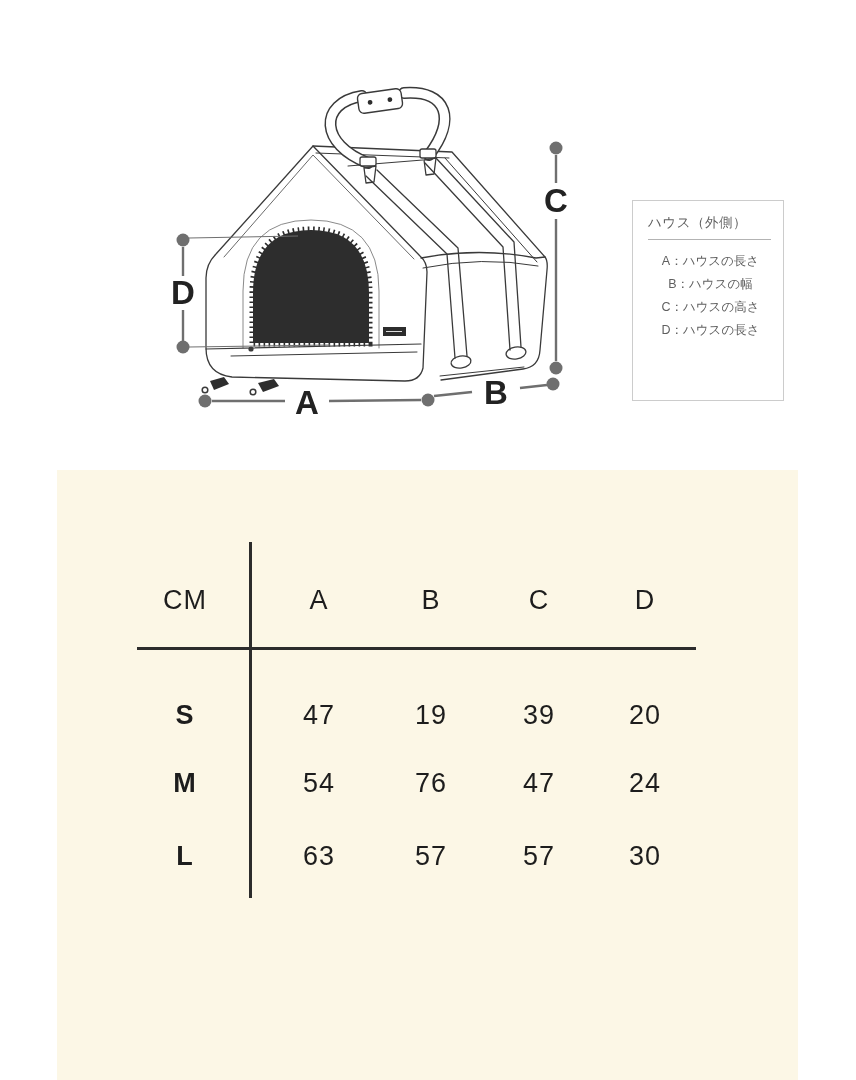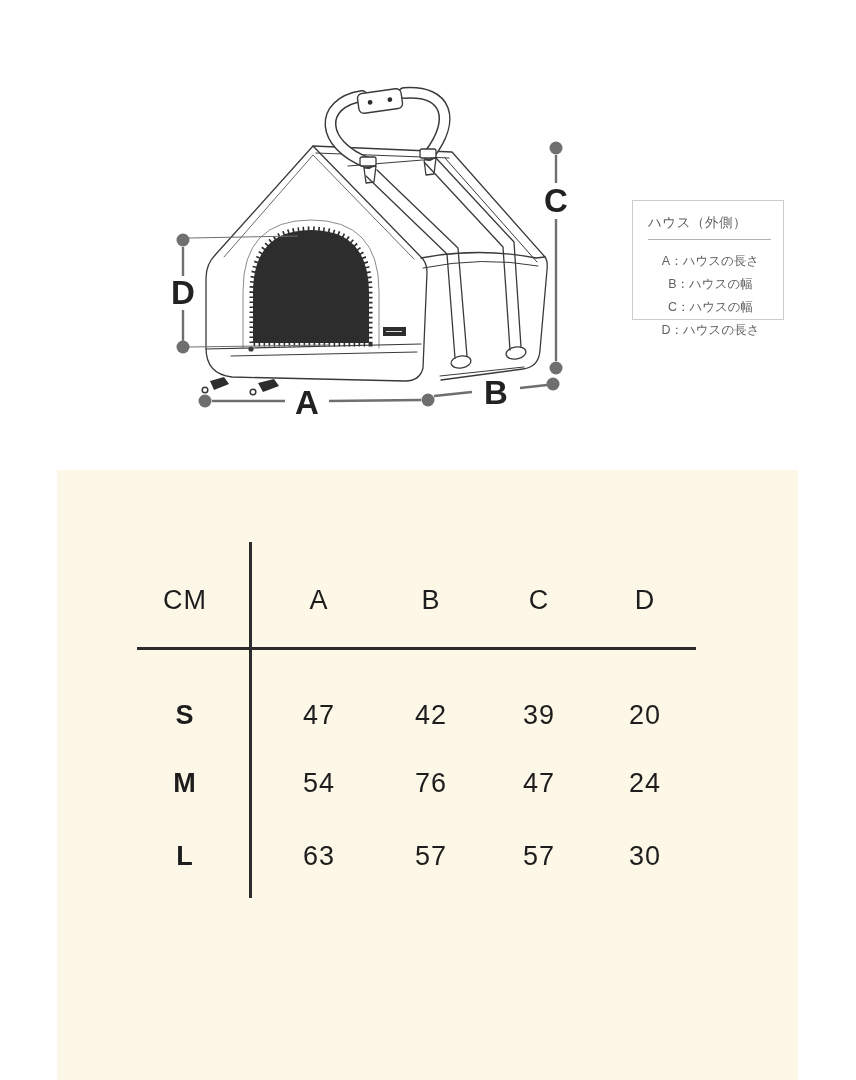--- a/index.html
+++ b/index.html
@@ -9,21 +9,21 @@
     position:relative;overflow:hidden;
   }
   .page{position:absolute;inset:0;}
 
   
   .diagram-section{position:absolute;left:0;top:0;width:856px;height:455px;}
   .diagram-svg{position:absolute;left:0;top:0;}
 
   
   .legend{
-    position:absolute;left:632px;top:200px;width:152px;height:120px;
+    position:absolute;left:632px;top:200px;width:152px;height:201px;
     box-sizing:border-box;background:#ffffff;border:1px solid #cccccc;
     padding:13px 10px 0 15px;color:#5f5f5f;
   }
   .legend-title{font-size:13.5px;letter-spacing:.5px;white-space:nowrap;}
   .legend-divider{height:1px;background:#b3b3b3;margin:7px 2px 10px 0;}
   .legend-list{list-style:none;margin:0;padding:0;text-align:center;}
   .legend-list li{font-size:12.5px;line-height:23px;white-space:nowrap;}
 
   
   .size-panel{
@@ -157,39 +157,39 @@
         <text class="dimtext" x="496" y="404">B</text>
       </g>
     </svg>
 
     <aside class="legend">
       <div class="legend-title">ハウス（外側）</div>
       <div class="legend-divider"></div>
       <ul class="legend-list">
         <li>A：ハウスの長さ</li>
         <li>B：ハウスの幅</li>
-        <li>C：ハウスの幅</li>
+        <li>C：ハウスの高さ</li>
         <li>D：ハウスの長さ</li>
       </ul>
     </aside>
   </section>
 
   <section class="size-panel">
     <div class="vrule"></div>
     <div class="hrule"></div>
 
     <span class="cell unit c0 r0">CM</span>
     <span class="cell c1 r0">A</span>
     <span class="cell c2 r0">B</span>
     <span class="cell c3 r0">C</span>
     <span class="cell c4 r0">D</span>
 
     <span class="cell sizecol c0 r1">S</span>
     <span class="cell c1 r1">47</span>
-    <span class="cell c2 r1">42</span>
+    <span class="cell c2 r1">19</span>
     <span class="cell c3 r1">39</span>
     <span class="cell c4 r1">20</span>
 
     <span class="cell sizecol c0 r2">M</span>
     <span class="cell c1 r2">54</span>
     <span class="cell c2 r2">76</span>
     <span class="cell c3 r2">47</span>
     <span class="cell c4 r2">24</span>
 
     <span class="cell sizecol c0 r3">L</span>

